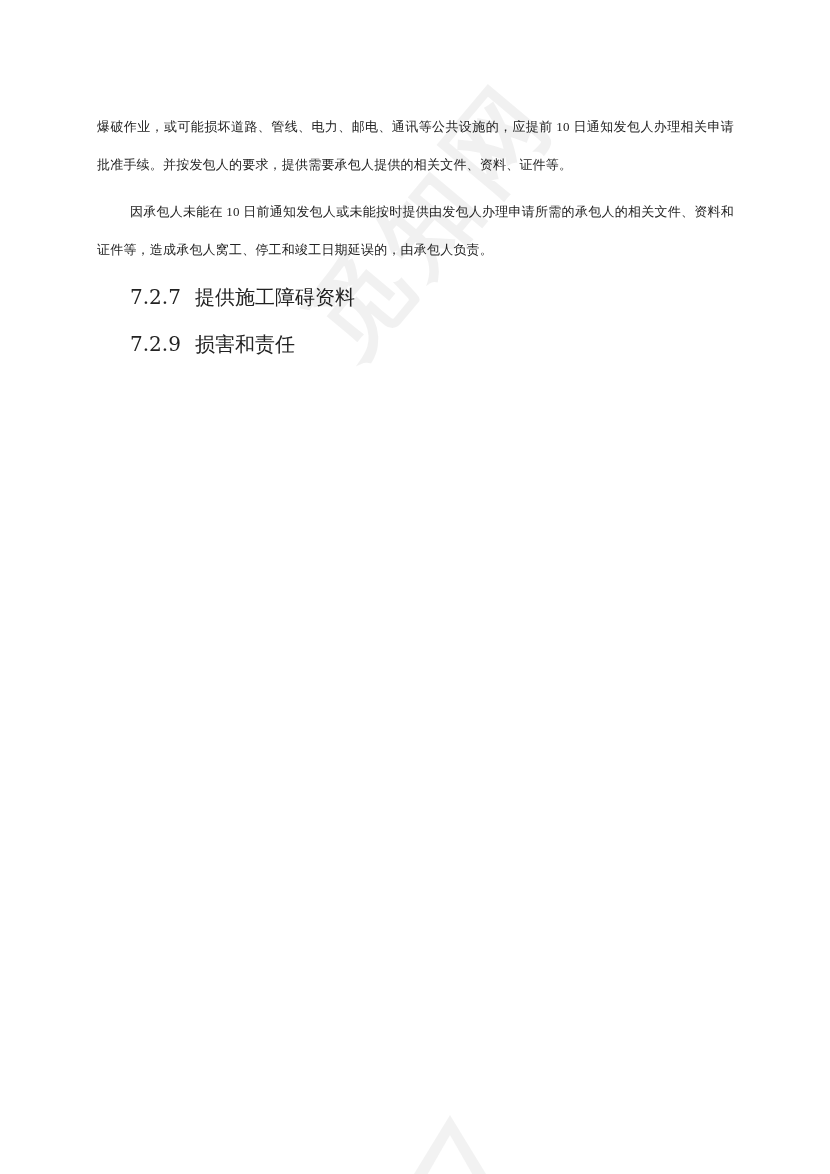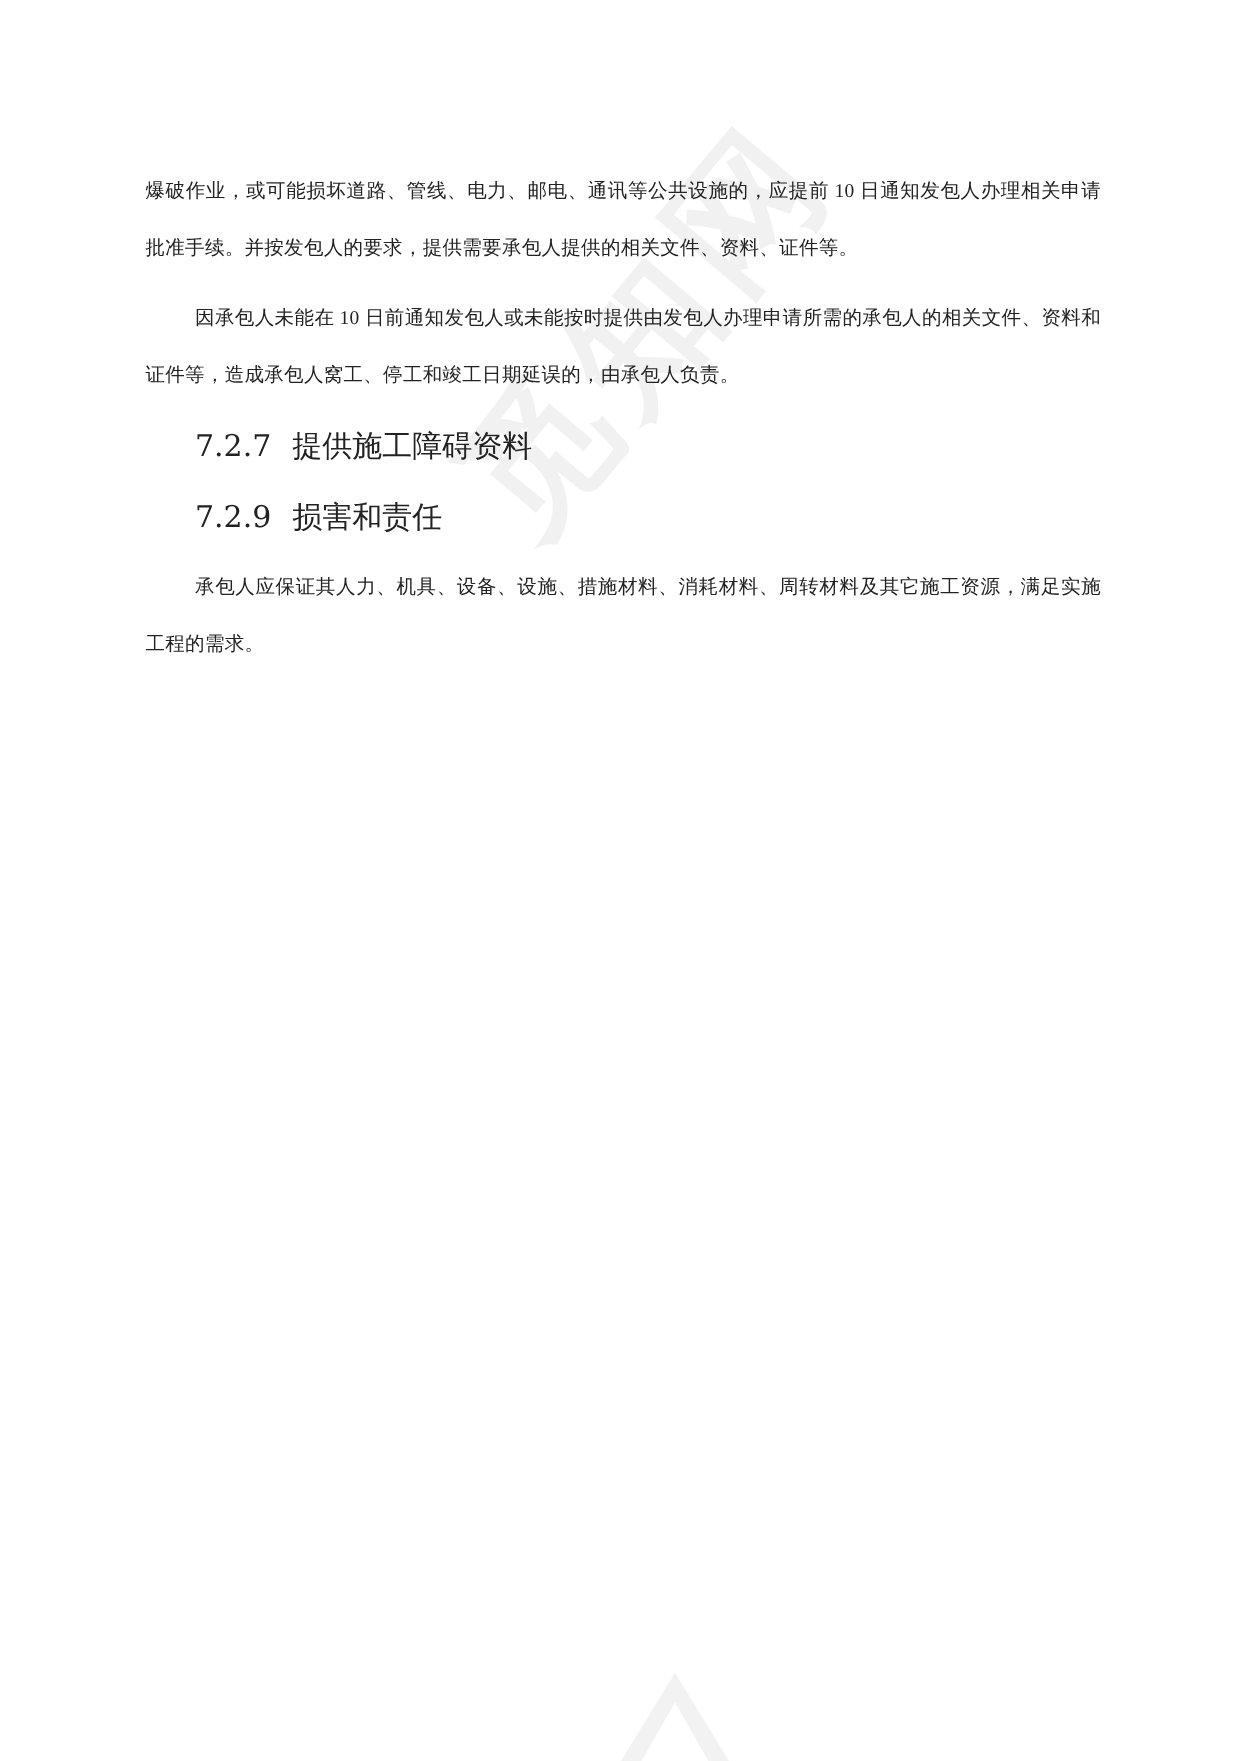--- a/index.html
+++ b/index.html
@@ -96,14 +96,13 @@
   </div>
 
 
 
 
 
   <div class="heading">
     <span class="num">7.2.9</span><span>损害和责任</span>
   </div>
 
-  <p class="para indent">承包人应保证其人力、机具、设备、设施、措施材料、消耗材料、周转材料及其它施工资源，满足实施工程的需求。</p>
 </div>
 
 </body></html>

